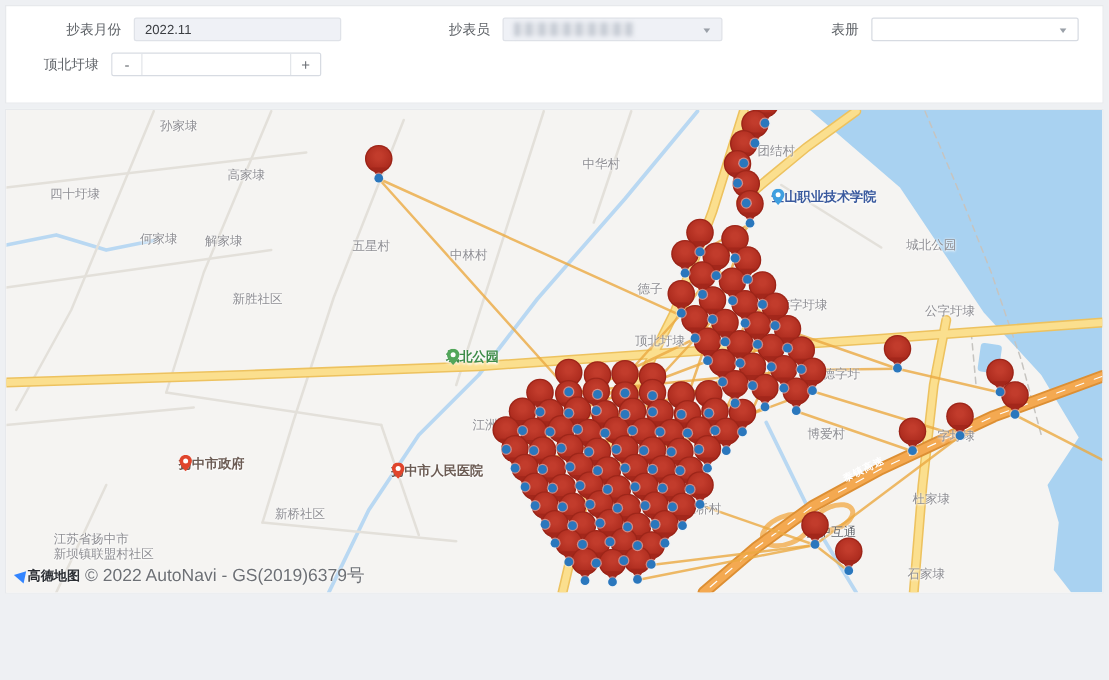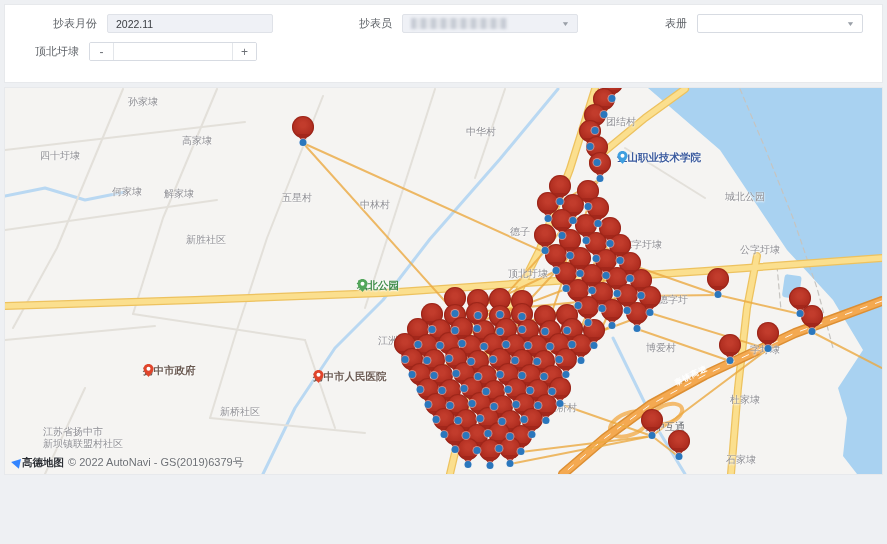--- a/index.html
+++ b/index.html
@@ -31,21 +31,21 @@
   .poi .plabel{font-size:10.5px;font-weight:bold;text-shadow:0 0 2px #fff,0 1px 2px #fff;white-space:nowrap}
   .pin{position:absolute;width:23px;height:28px;transform:translate(-11px,-27px)}
   .pin .head{position:absolute;left:0;top:0;width:22px;height:22px;border-radius:50%;
     background:radial-gradient(circle at 50% 40%,#c23c2c 15%,#ab2a1d 70%,#992318 100%);
     box-shadow:inset 0 0 0 1px rgba(125,22,12,.4)}
   .pin:after{content:"";position:absolute;left:5px;top:18px;border-left:6px solid transparent;border-right:6px solid transparent;border-top:9px solid #a3271b}
   .dot{position:absolute;width:7px;height:7px;transform:translate(-3.5px,-4px);border-radius:50%;background:#2a77bd;box-shadow:0 0 0 1px rgba(235,242,250,.45)}
   .attribution{position:absolute;left:6px;bottom:4px;display:flex;align-items:center;gap:4px;pointer-events:none}
   .amap-logo{display:flex;align-items:center;gap:2px;font-size:10.5px;font-weight:bold;color:#2b2e33;text-shadow:0 0 2px #fff,0 0 2px #fff}
   .amap-glyph{display:inline-block;width:0;height:0;border-top:5px solid transparent;border-bottom:5px solid transparent;border-right:9px solid #3385ff;transform:rotate(12deg)}
-  .copy{font-size:11px;color:#6d7075;text-shadow:0 0 2px #fff}
+  .copy{font-size:14px;color:#6d7075;text-shadow:0 0 2px #fff}
 </style>
 </head>
 <body>
 
 <section class="panel">
   <div class="form-grid">
 
     <div class="field">
       <span class="lbl">抄表月份</span>
       <div class="ctl disabled" style="width:166px">

